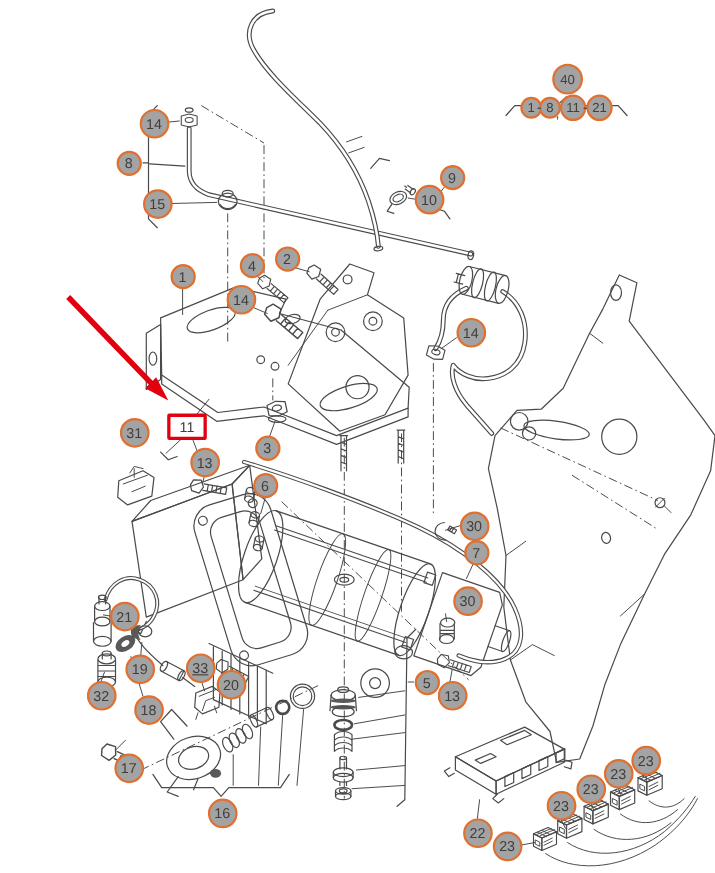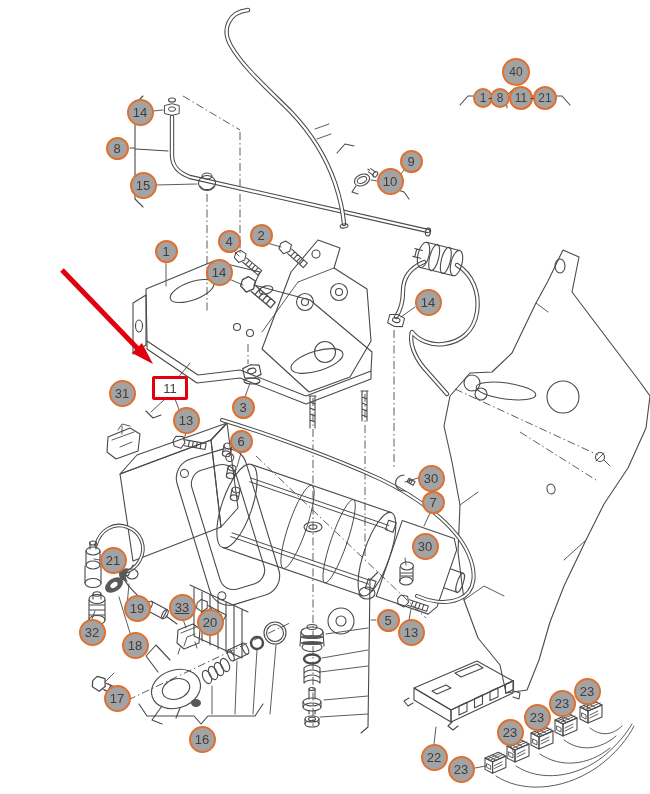--- a/index.html
+++ b/index.html
@@ -363,21 +363,21 @@
       <div class="co" style="width: 27px; height: 27px; left: 108.5px; top: 380px;">31</div>
       <div class="co" style="width: 27px; height: 27px; left: 172.5px; top: 406.5px;">13</div>
       <div class="co" style="width: 23px; height: 23px; left: 229.5px; top: 429.5px;">6</div>
       <div class="co" style="width: 27px; height: 27px; left: 417.5px; top: 464.5px;">30</div>
       <div class="co" style="width: 23px; height: 23px; left: 421.5px; top: 490.5px;">7</div>
       <div class="co" style="width: 27px; height: 27px; left: 391.5px; top: 532.5px; margin-left: 20px;">30</div>
       <div class="co" style="width: 23px; height: 23px; left: 376.5px; top: 608.5px;">5</div>
       <div class="co" style="width: 27px; height: 27px; left: 397.5px; top: 618.5px;">13</div>
       <div class="co" style="width: 27px; height: 27px; left: 99.5px; top: 546.5px;">21</div>
       <div class="co" style="width: 27px; height: 27px; left: 78.5px; top: 618.5px;">32</div>
-      <div class="co" style="width: 27px; height: 27px; left: 113.5px; top: 595px; margin-left: 10px;">19</div>
+      <div class="co" style="width: 27px; height: 27px; left: 113.5px; top: 595px;">19</div>
       <div class="co" style="width: 27px; height: 27px; left: 121.5px; top: 631.5px;">18</div>
       <div class="co" style="width: 27px; height: 27px; left: 103.5px; top: 685px;">17</div>
       <div class="co" style="width: 27px; height: 27px; left: 168.5px; top: 593.5px; text-decoration: underline;">33</div>
       <div class="co" style="width: 27px; height: 27px; left: 196.5px; top: 608.5px;">20</div>
       <div class="co" style="width: 27px; height: 27px; left: 188.5px; top: 725.5px;">16</div>
       <div class="co" style="width: 27px; height: 27px; left: 420.5px; top: 743.5px;">22</div>
       <div class="co" style="width: 27px; height: 27px; left: 447.5px; top: 755.5px;">23</div>
       <div class="co" style="width: 27px; height: 27px; left: 496.5px; top: 718.5px;">23</div>
       <div class="co" style="width: 27px; height: 27px; left: 523.5px; top: 703.5px;">23</div>
       <div class="co" style="width: 27px; height: 27px; left: 548.5px; top: 689.5px;">23</div>

